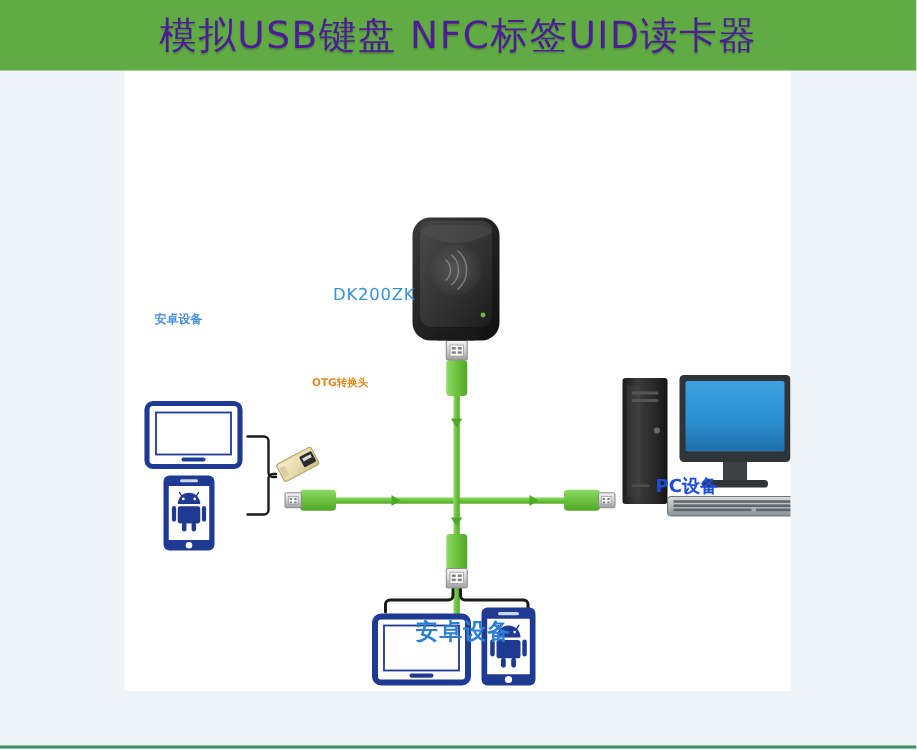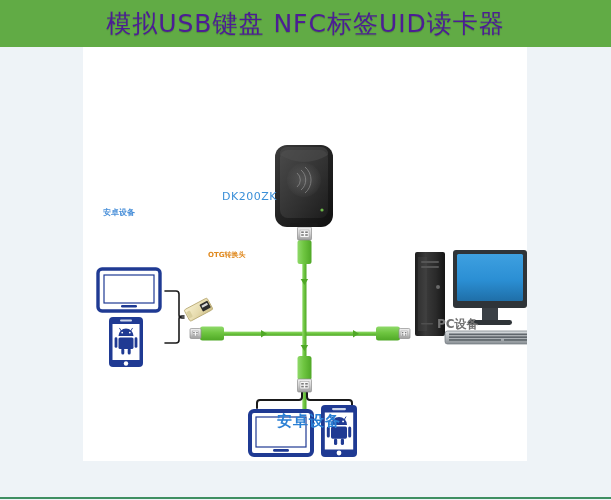--- a/index.html
+++ b/index.html
@@ -33,21 +33,21 @@
 
   
   #diagram{position:absolute;left:83px;top:47px;width:444px;height:414px;}
   #diagram svg{display:block;}
 
   
   .lbl{position:absolute;white-space:nowrap;font-family:"DejaVu Sans","Liberation Sans",sans-serif;}
   #label-android-left{left:103px;top:207px;font-size:8px;color:#4a90d9;font-weight:bold;}
   #label-otg{left:172px;top:250px;font-size:7px;color:#e08a20;font-weight:bold;margin-left:36px;}
   #label-model{left:222px;top:190px;font-size:11px;color:#3a8fd8;font-weight:normal;letter-spacing:.5px;}
-  #label-pc{left:437px;top:316px;font-size:12px;color:#737373;font-weight:bold;}
+  #label-pc{left:437px;top:316px;font-size:12px;color:#1d4ed8;font-weight:bold;}
   #label-android-bottom{left:277px;top:412px;font-size:15px;color:#2a7fd4;font-weight:bold;letter-spacing:1px;}
 </style>
 </head>
 <body>
 
 <div id="left-gutter"></div>
 <div id="right-gutter"></div>
 <div id="content-panel"></div>
 <div id="panel-under"></div>
 

